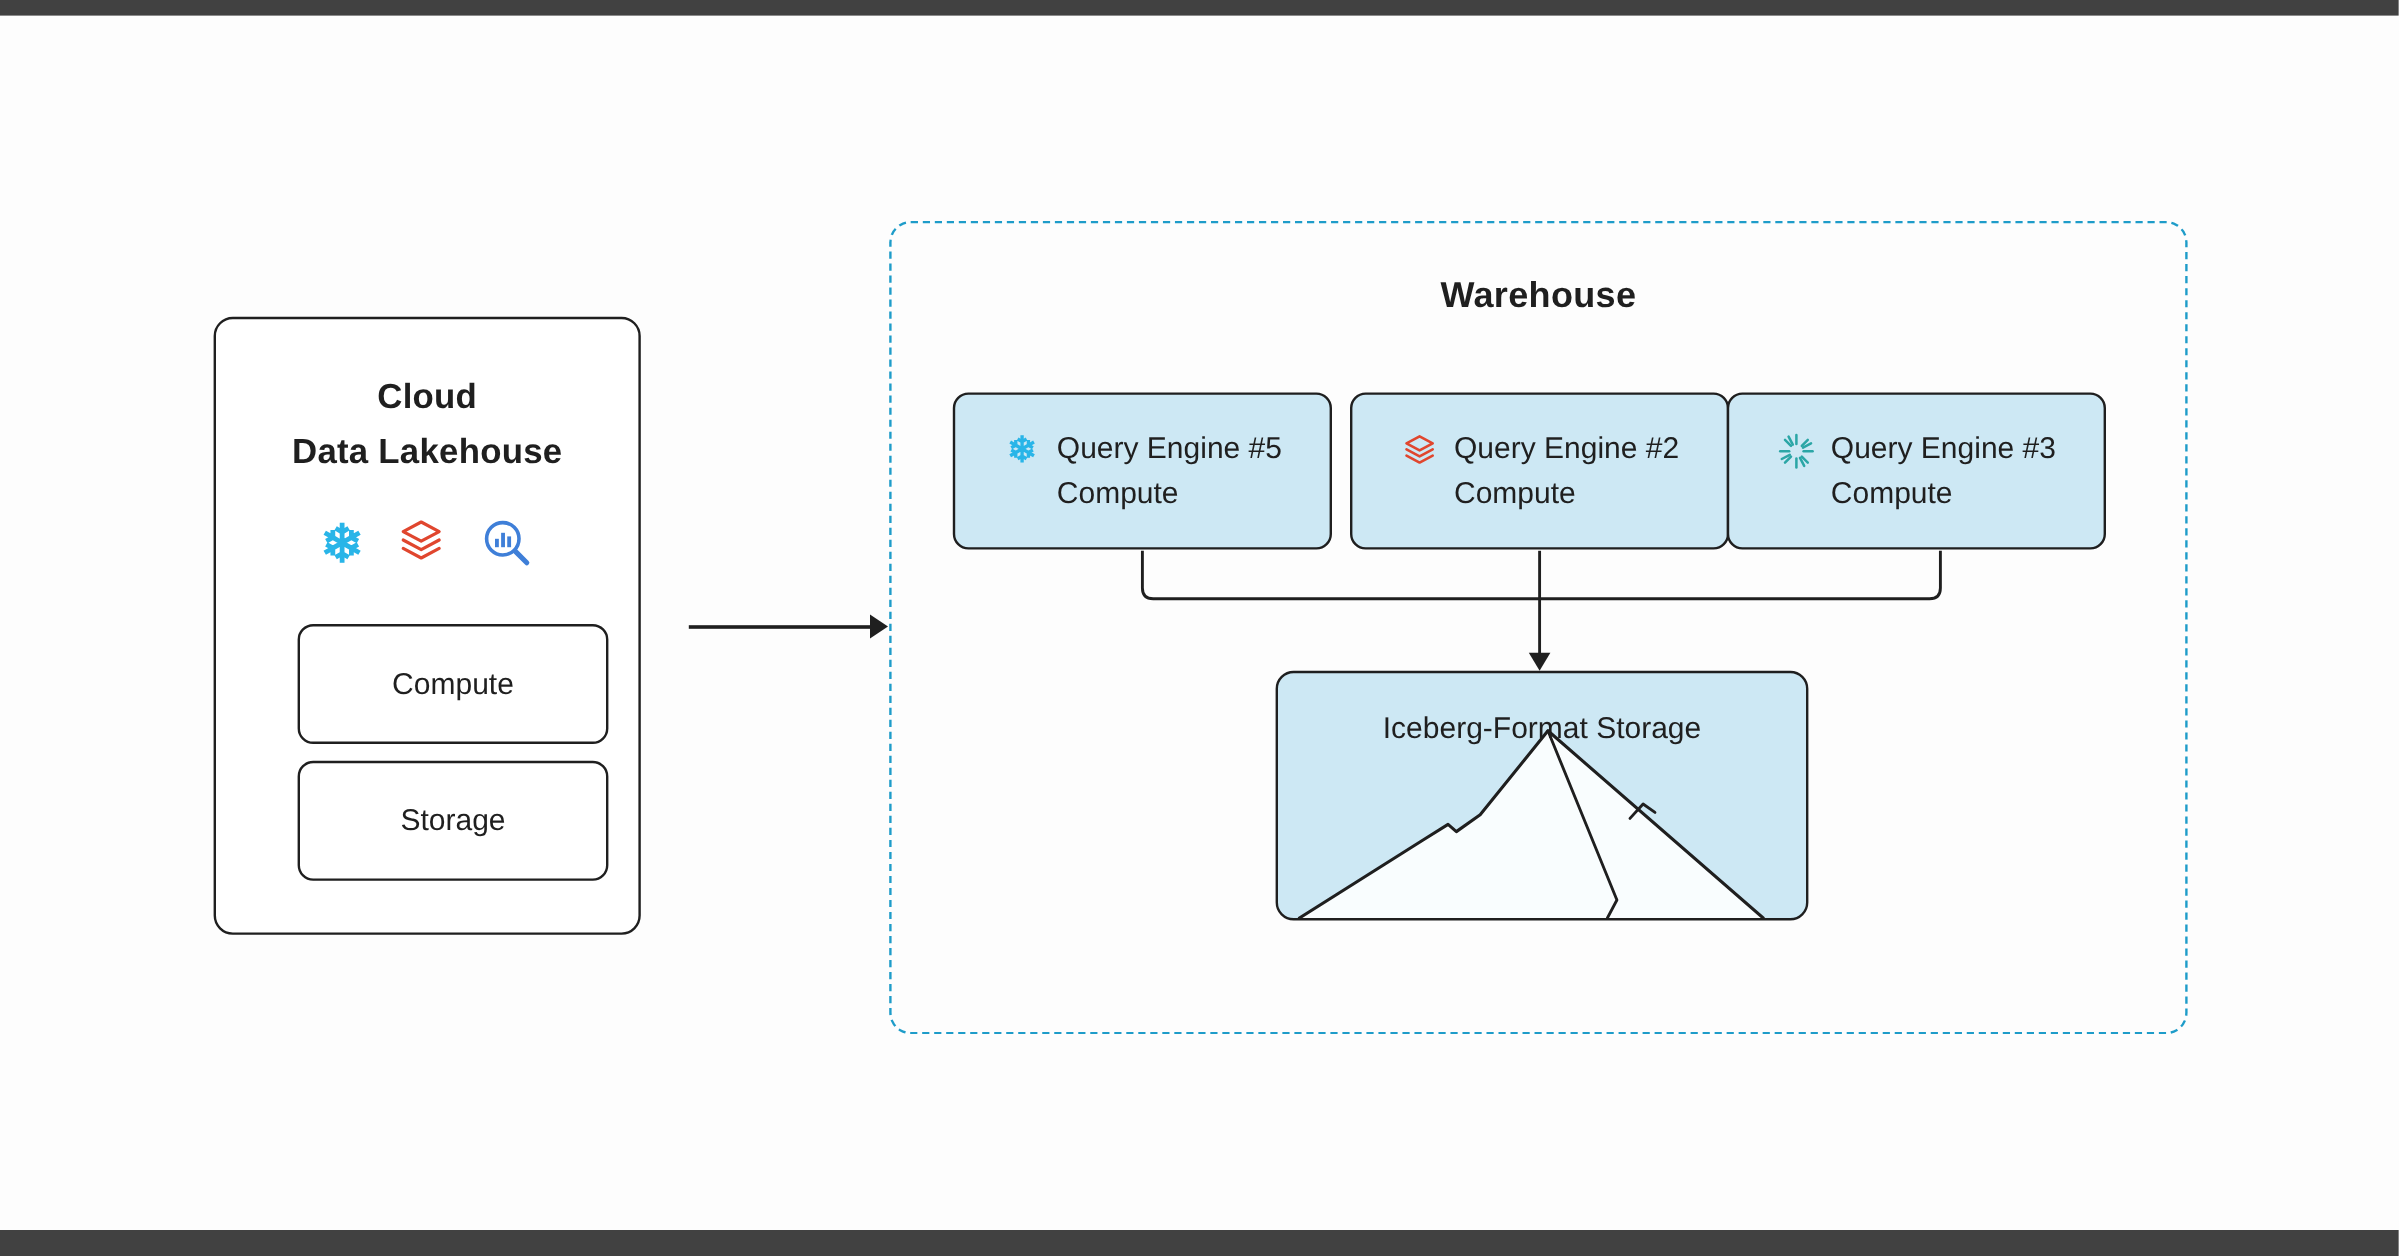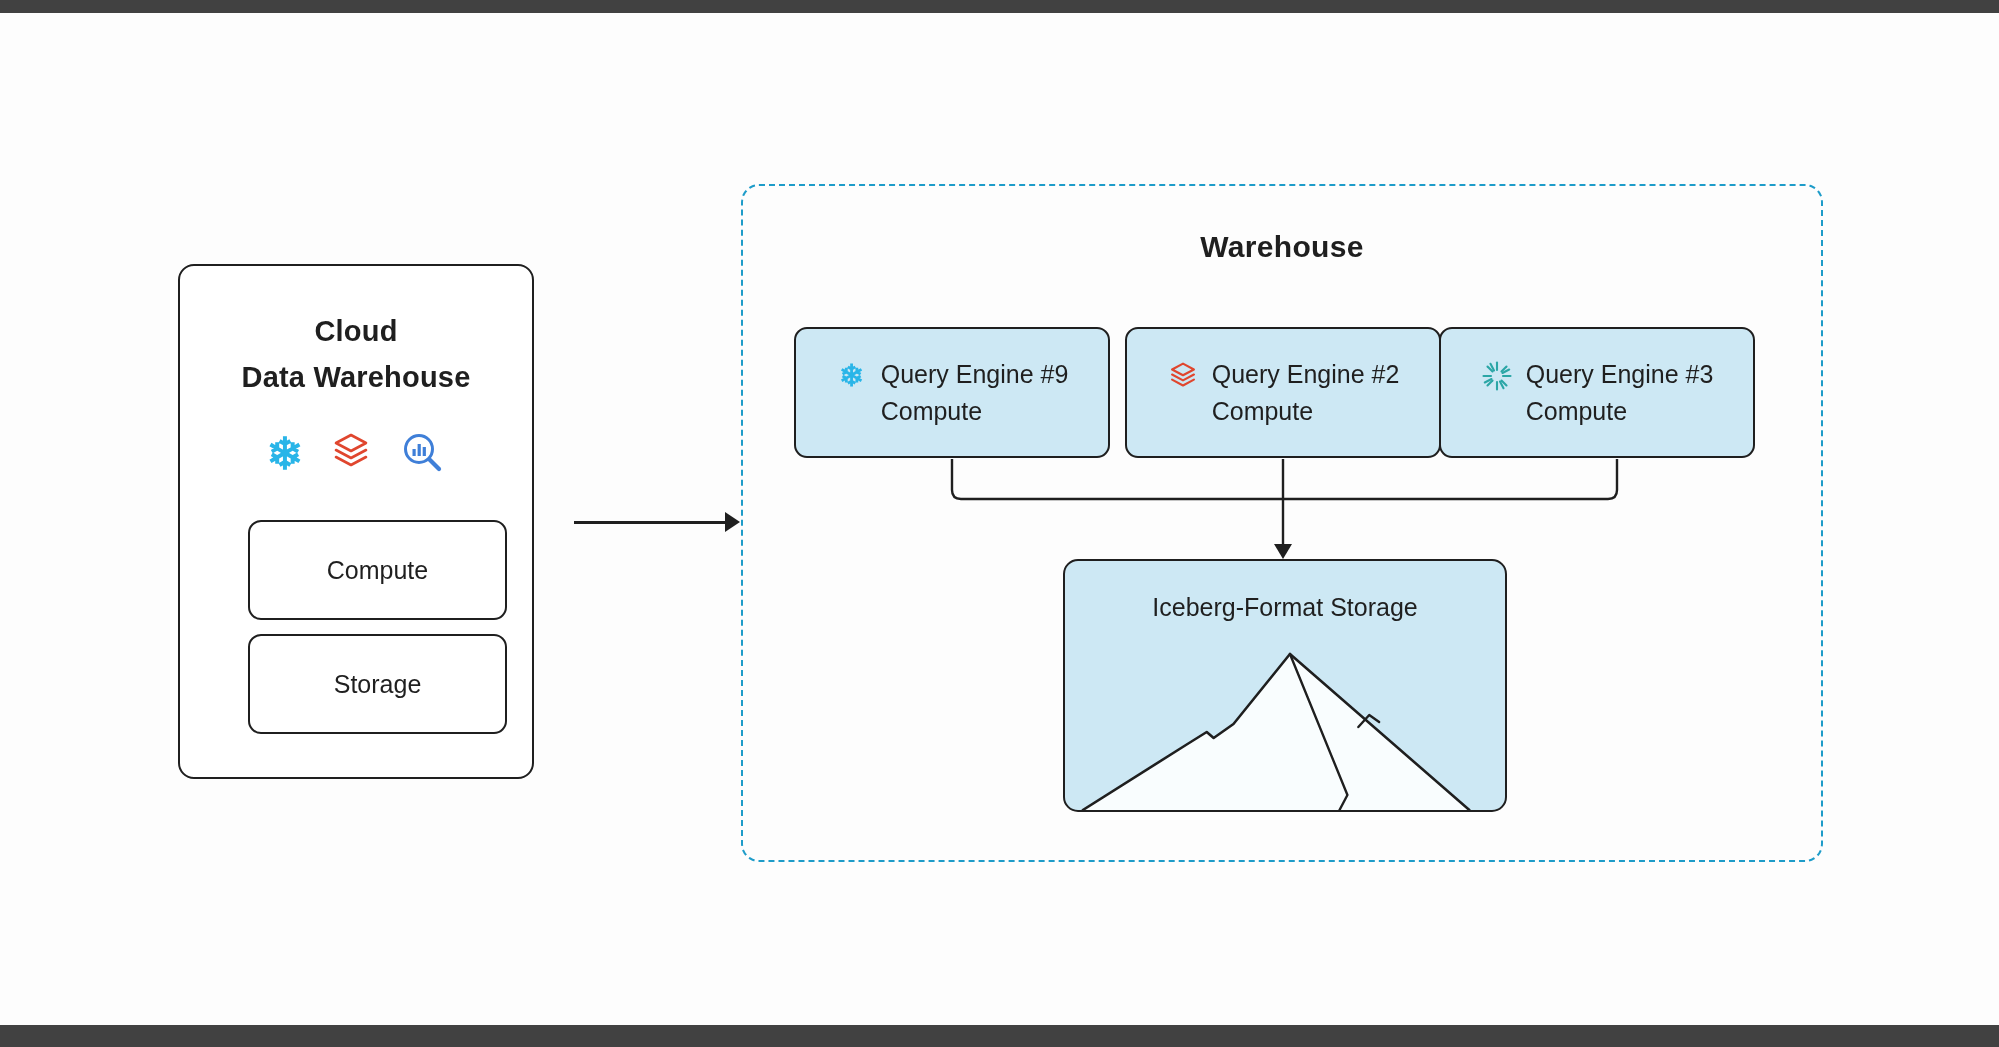--- a/index.html
+++ b/index.html
@@ -67,42 +67,42 @@
   .engine.e3 { left:696px;align-items:center; }
   .engine-row { display:flex; align-items:flex-start; gap:13px; }
   .eicon { flex:0 0 auto; margin-top:4px; display:flex; align-items:center; justify-content:center; width:32px; height:32px; }
   .eicon .snowflake-glyph { font-size:30px; line-height:30px; }
   .etext { font-size:25px; font-weight:500; line-height:37px; }
 
   .connectors { position:absolute; left:0; top:0; width:1082px; height:678px; pointer-events:none; }
 
   
   .iceberg-box {
-    position:absolute; left:320px; top:373px; width:444px; height:253px;
+    position:absolute; left:320px; top:373px; width:444px; height:208px;
     background:#cde8f4; border:2.5px solid #1f1f1f; border-radius:15px;
     overflow:hidden;
   }
   .ib-title {
     margin-top:32px; text-align:center; font-size:25px; font-weight:500;
     position:relative; z-index:2;
   }
   .iceberg-art { position:absolute; left:0; bottom:0; width:100%; height:253px; z-index:1; }
 </style>
 </head>
 <body>
 
 <div>
 
   <div class="letterbox top"></div>
   <div class="letterbox bottom"></div>
 
   <div class="wh-box">
     <div class="wh-title">
       <div>Cloud</div>
-      <div>Data Warehouse</div>
+      <div>Data Lakehouse</div>
     </div>
     <div class="wh-icons">
       <span class="snowflake-glyph">❄</span>
       <span>
         <svg width="44" height="44" viewBox="0 0 44 44" fill="none">
           <path d="M22 5 L37 13 L22 21 L7 13 Z" stroke="#e0462e" stroke-width="2.6" stroke-linejoin="round"></path>
           <path d="M7 20 L22 28 L37 20" stroke="#e0462e" stroke-width="2.6" stroke-linejoin="round" stroke-linecap="round"></path>
           <path d="M7 27 L22 35 L37 27" stroke="#e0462e" stroke-width="2.6" stroke-linejoin="round" stroke-linecap="round"></path>
         </svg>
       </span>
@@ -131,21 +131,21 @@
 
   <div class="lakehouse">
     <div class="lh-title">Warehouse</div>
 
     <div class="engine e1">
       <div class="engine-row">
         <span class="eicon">
           <span class="snowflake-glyph">❄</span>
         </span>
         <div class="etext">
-          <div>Query Engine #9</div>
+          <div>Query Engine #5</div>
           <div>Compute</div>
         </div>
       </div>
     </div>
 
     <div class="engine e2">
       <div class="engine-row">
         <span class="eicon">
           <svg width="32" height="32" viewBox="0 0 44 44" fill="none">
             <path d="M22 5 L37 13 L22 21 L7 13 Z" stroke="#e0462e" stroke-width="3" stroke-linejoin="round"></path>

